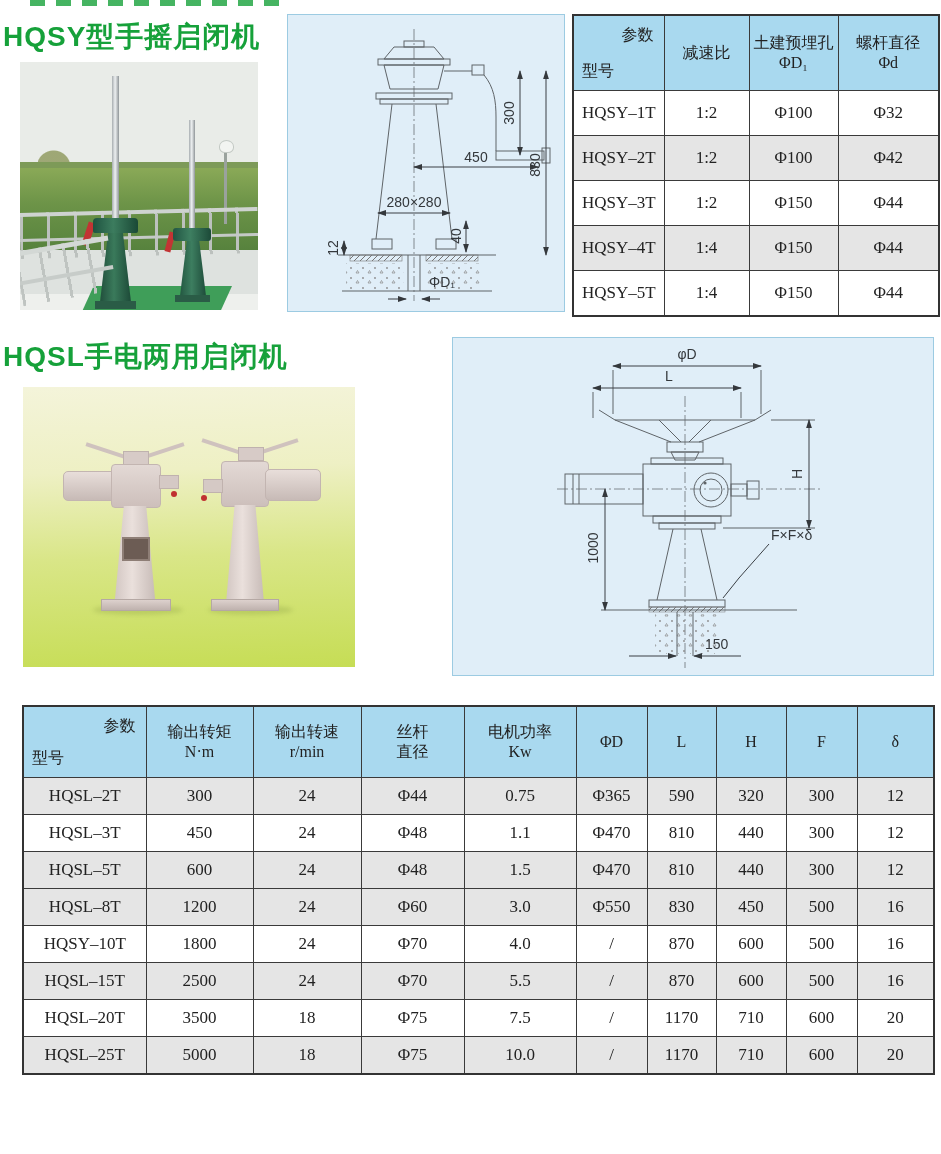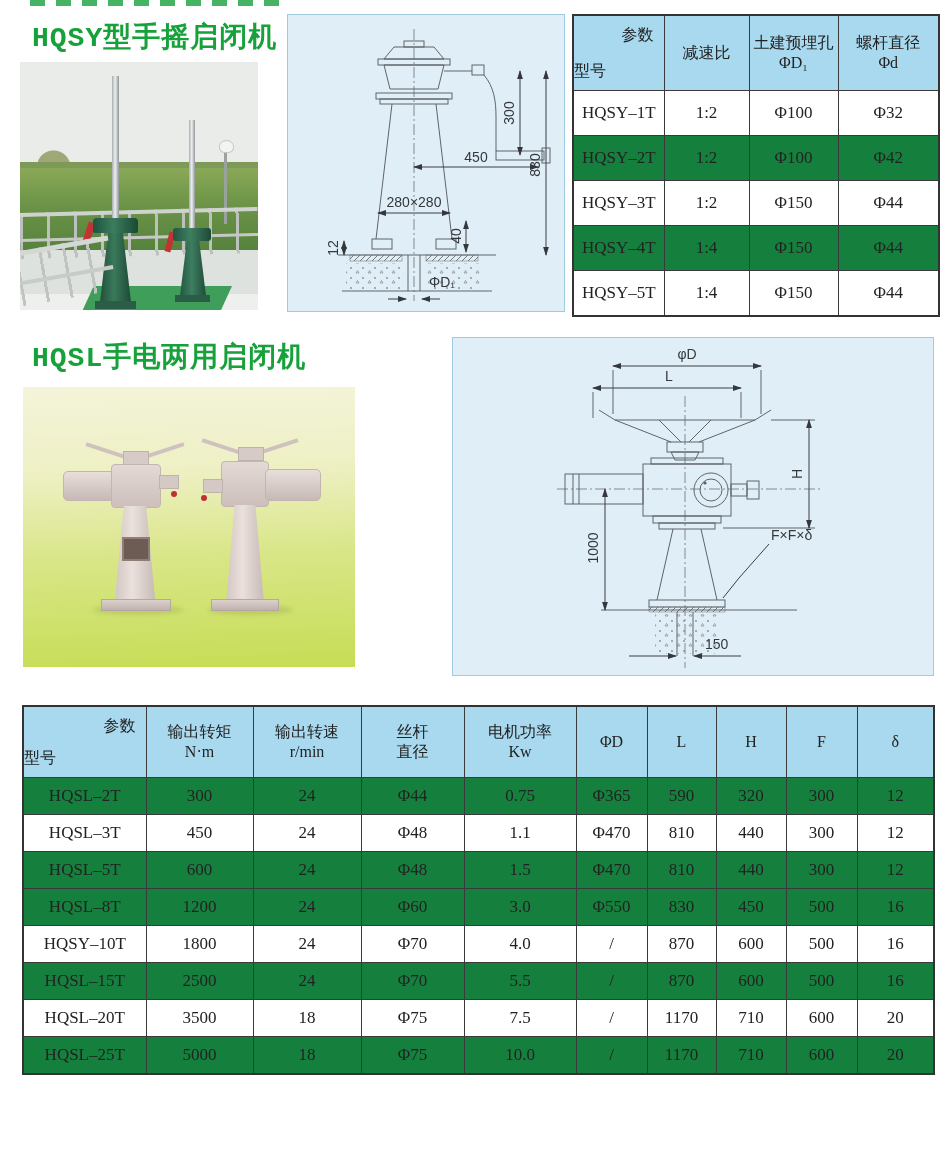--- a/index.html
+++ b/index.html
@@ -4,21 +4,21 @@
 <style>
   html,body{margin:0;padding:0;background:#fff;}
   .page{position:relative;width:941px;height:1154px;background:#fff;overflow:hidden;
         font-family:"Liberation Serif",serif;color:#222;}
 
   
   .clip-frag{position:absolute;left:30px;top:0;width:258px;height:6px;overflow:hidden;
     background:repeating-linear-gradient(90deg,#17a13a 0 15px,transparent 15px 26px);opacity:.8;}
 
   
-  .sec-heading{position:absolute;left:32px;font-family:Liberation Mono, monospace;
+  .sec-heading{position:absolute;left:3px;font-family:Liberation Sans, sans-serif;
     font-weight:bold;font-size:28px;color:#16a13a;letter-spacing:1px;white-space:nowrap;}
   #heading1{top:18px;}
   #heading2{top:338px;}
 
   
   .photo1{position:absolute;left:20px;top:62px;width:238px;height:248px;overflow:hidden;
     background:#e9ece8;}
   .p1-field{position:absolute;left:0;top:100px;width:238px;height:88px;
     background:linear-gradient(#8aa957 0%,#6d9448 40%,#54803c 100%);border-top:6px solid #7d9a58;}
   .p1-tree{position:absolute;left:18px;top:88px;width:52px;height:58px;
@@ -90,31 +90,31 @@
   .pm .bplate{background:linear-gradient(#ddd1cd,#bfb2ae);border:1px solid #b5a8a4;}
 
   
   table.spec{border-collapse:collapse;table-layout:fixed;position:absolute;
     font-family:"Liberation Serif",serif;}
   table.spec th,table.spec td{border:1px solid #3a3a3a;text-align:center;vertical-align:middle;
     padding:0;overflow:hidden;}
   table.spec{border:2px solid #333;}
   table.spec th{background:#a9d9ef;font-weight:normal;font-size:16px;line-height:1.25;}
   table.spec td{background:#fff;font-size:17px;}
-  table.spec tr.alt td{background:#15803d;}
+  table.spec tr.alt td{background:#e5e5e5;}
   #table1{left:572px;top:14px;width:366px;}
   #table1 th{height:74px;}
   #table1 td{height:44px;}
   #table2{left:22px;top:705px;width:911px;}
   #table2 th{height:70px;}
   #table2 td{height:36px;}
   th.corner{position:relative;background-image:linear-gradient(to bottom right,
     transparent 49.4%,#3a3a3a 49.4%,#3a3a3a 50.6%,transparent 50.6%);}
   th.corner .c-top{position:absolute;top:9px;right:10px;font-size:16px;}
-  th.corner .c-bottom{position:absolute;bottom:9px;left:0;font-size:16px;}
+  th.corner .c-bottom{position:absolute;bottom:9px;left:8px;font-size:16px;}
   .h2:empty{display:none;}
 </style>
 </head>
 <body>
 
 <div class="page">
 
   <div class="clip-frag"></div>
 
   <div class="sec-heading" id="heading1">HQSY型手摇启闭机</div>

